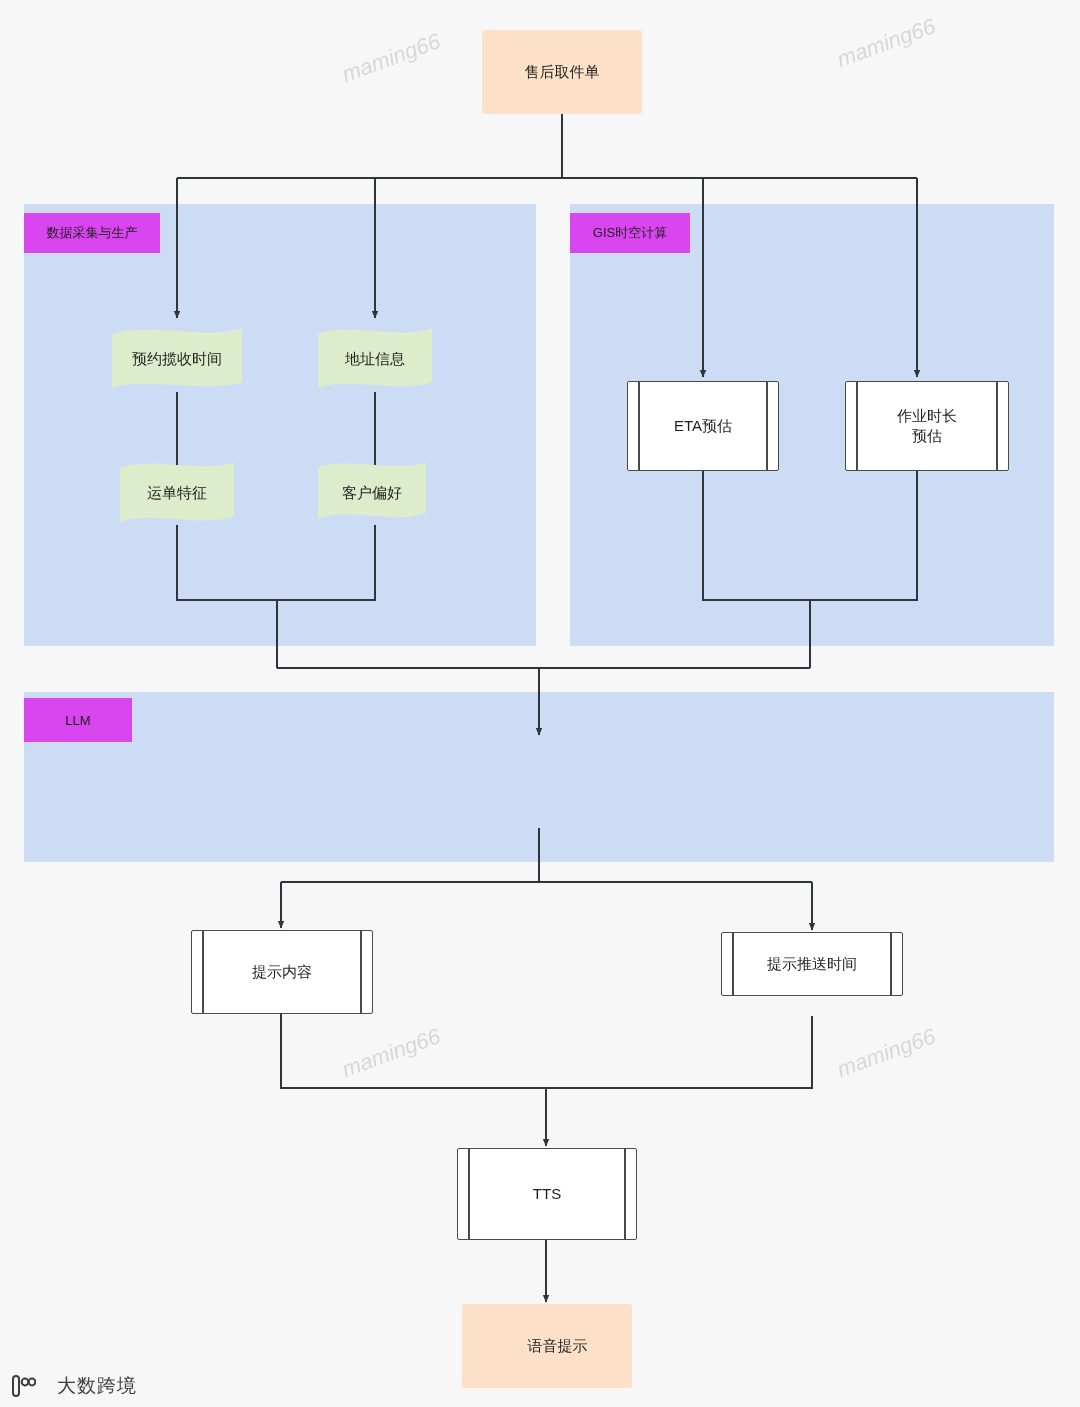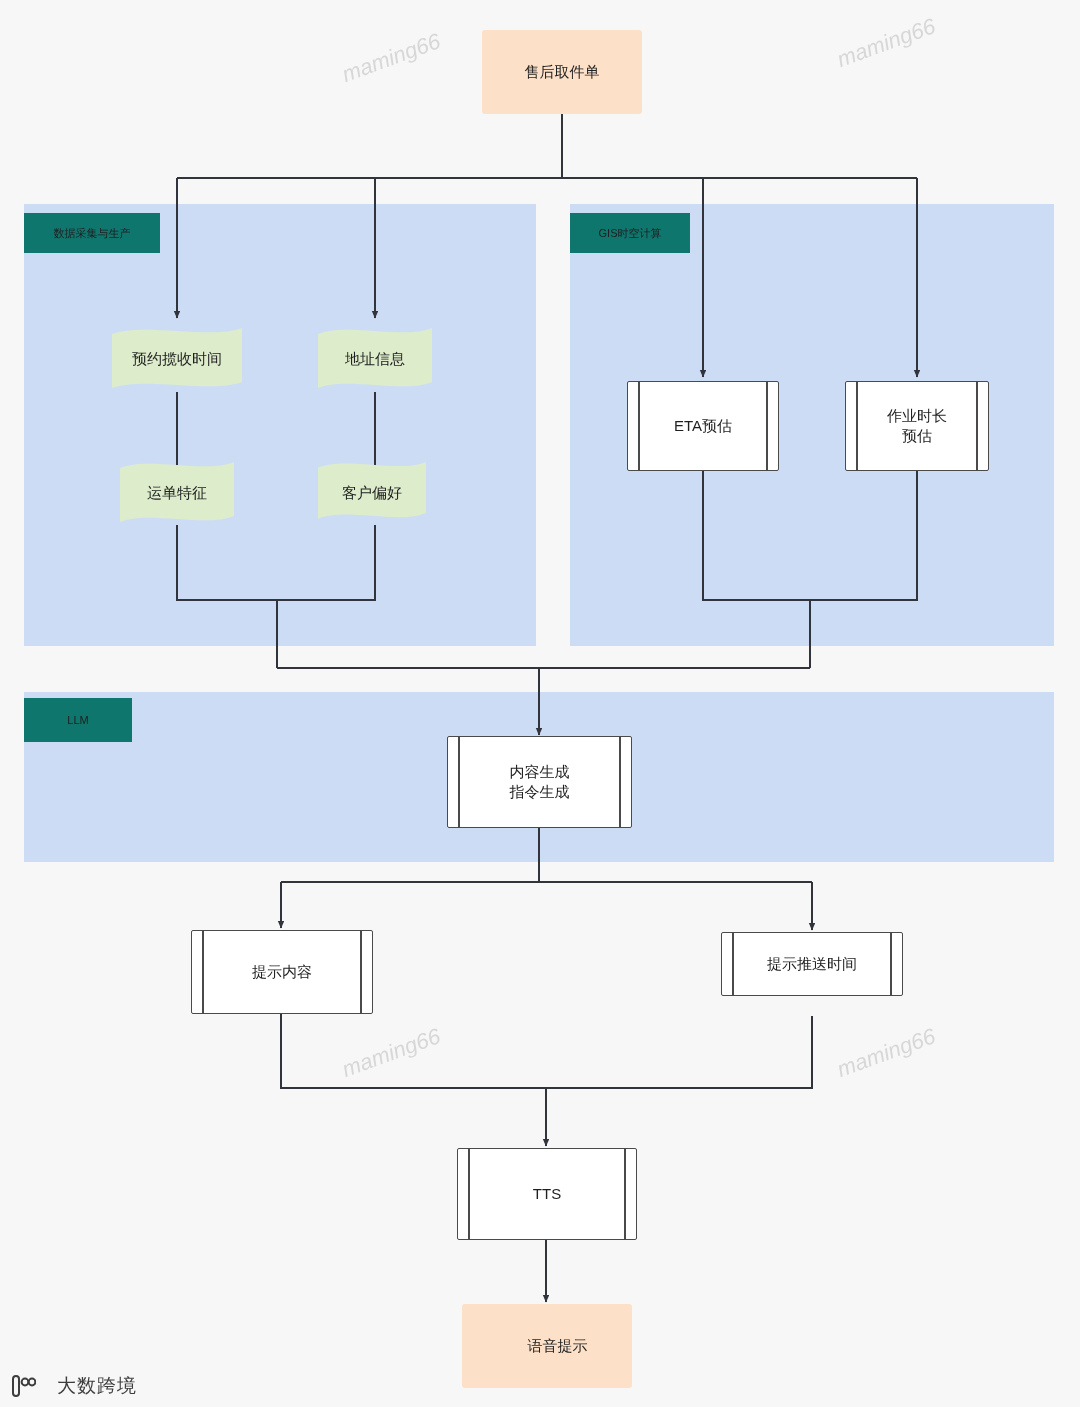--- a/index.html
+++ b/index.html
@@ -24,23 +24,23 @@
     width: 1080px;
     height: 1407px;
     pointer-events: none;
   }
   .band {
     position: absolute;
     background: #ccdcf5;
   }
   .band-label {
     position: absolute;
-    background: #0f766e;
+    background: #d946ef;
     color: #1f1f1f;
-    font-size: 11px;
+    font-size: 13px;
     display: flex;
     align-items: center;
     justify-content: center;
     padding: 0 10px;
     box-sizing: border-box;
   }
   .node {
     position: absolute;
     box-sizing: border-box;
     display: flex;
@@ -212,29 +212,25 @@
     <svg class="flag-shape" viewBox="0 0 114 66" preserveAspectRatio="none">
       <path d="M0,8 C28,-4 86,14 114,2 L114,56 C86,68 28,50 0,62 Z" fill="#ddeccb"></path>
     </svg>
     <span class="node-label">客户偏好</span>
   </div>
 
   <div class="node process" style="left:627px; top:381px; width:152px; height:90px;">
     <span class="node-label">ETA预估</span>
   </div>
 
-  <div class="node process" style="left:845px; top:381px; width:144px; height:90px;">
+  <div class="node process" style="left:845px; top:381px; width:164px; height:90px;">
     <span class="node-label" style="white-space:pre-line;">作业时长
 预估</span>
   </div>
 
-  <div class="node process" style="left:447px; top:736px; width:185px; height:92px;">
-    <span class="node-label" style="white-space:pre-line;">内容生成
-指令生成</span>
-  </div>
 
   <div class="node process" style="left:191px; top:930px; width:182px; height:84px;">
     <span class="node-label">提示内容</span>
   </div>
 
   <div class="node process" style="left:721px; top:932px; width:182px; height:64px;">
     <span class="node-label">提示推送时间</span>
   </div>
 
   <div class="node process" style="left:457px; top:1148px; width:180px; height:92px;">

